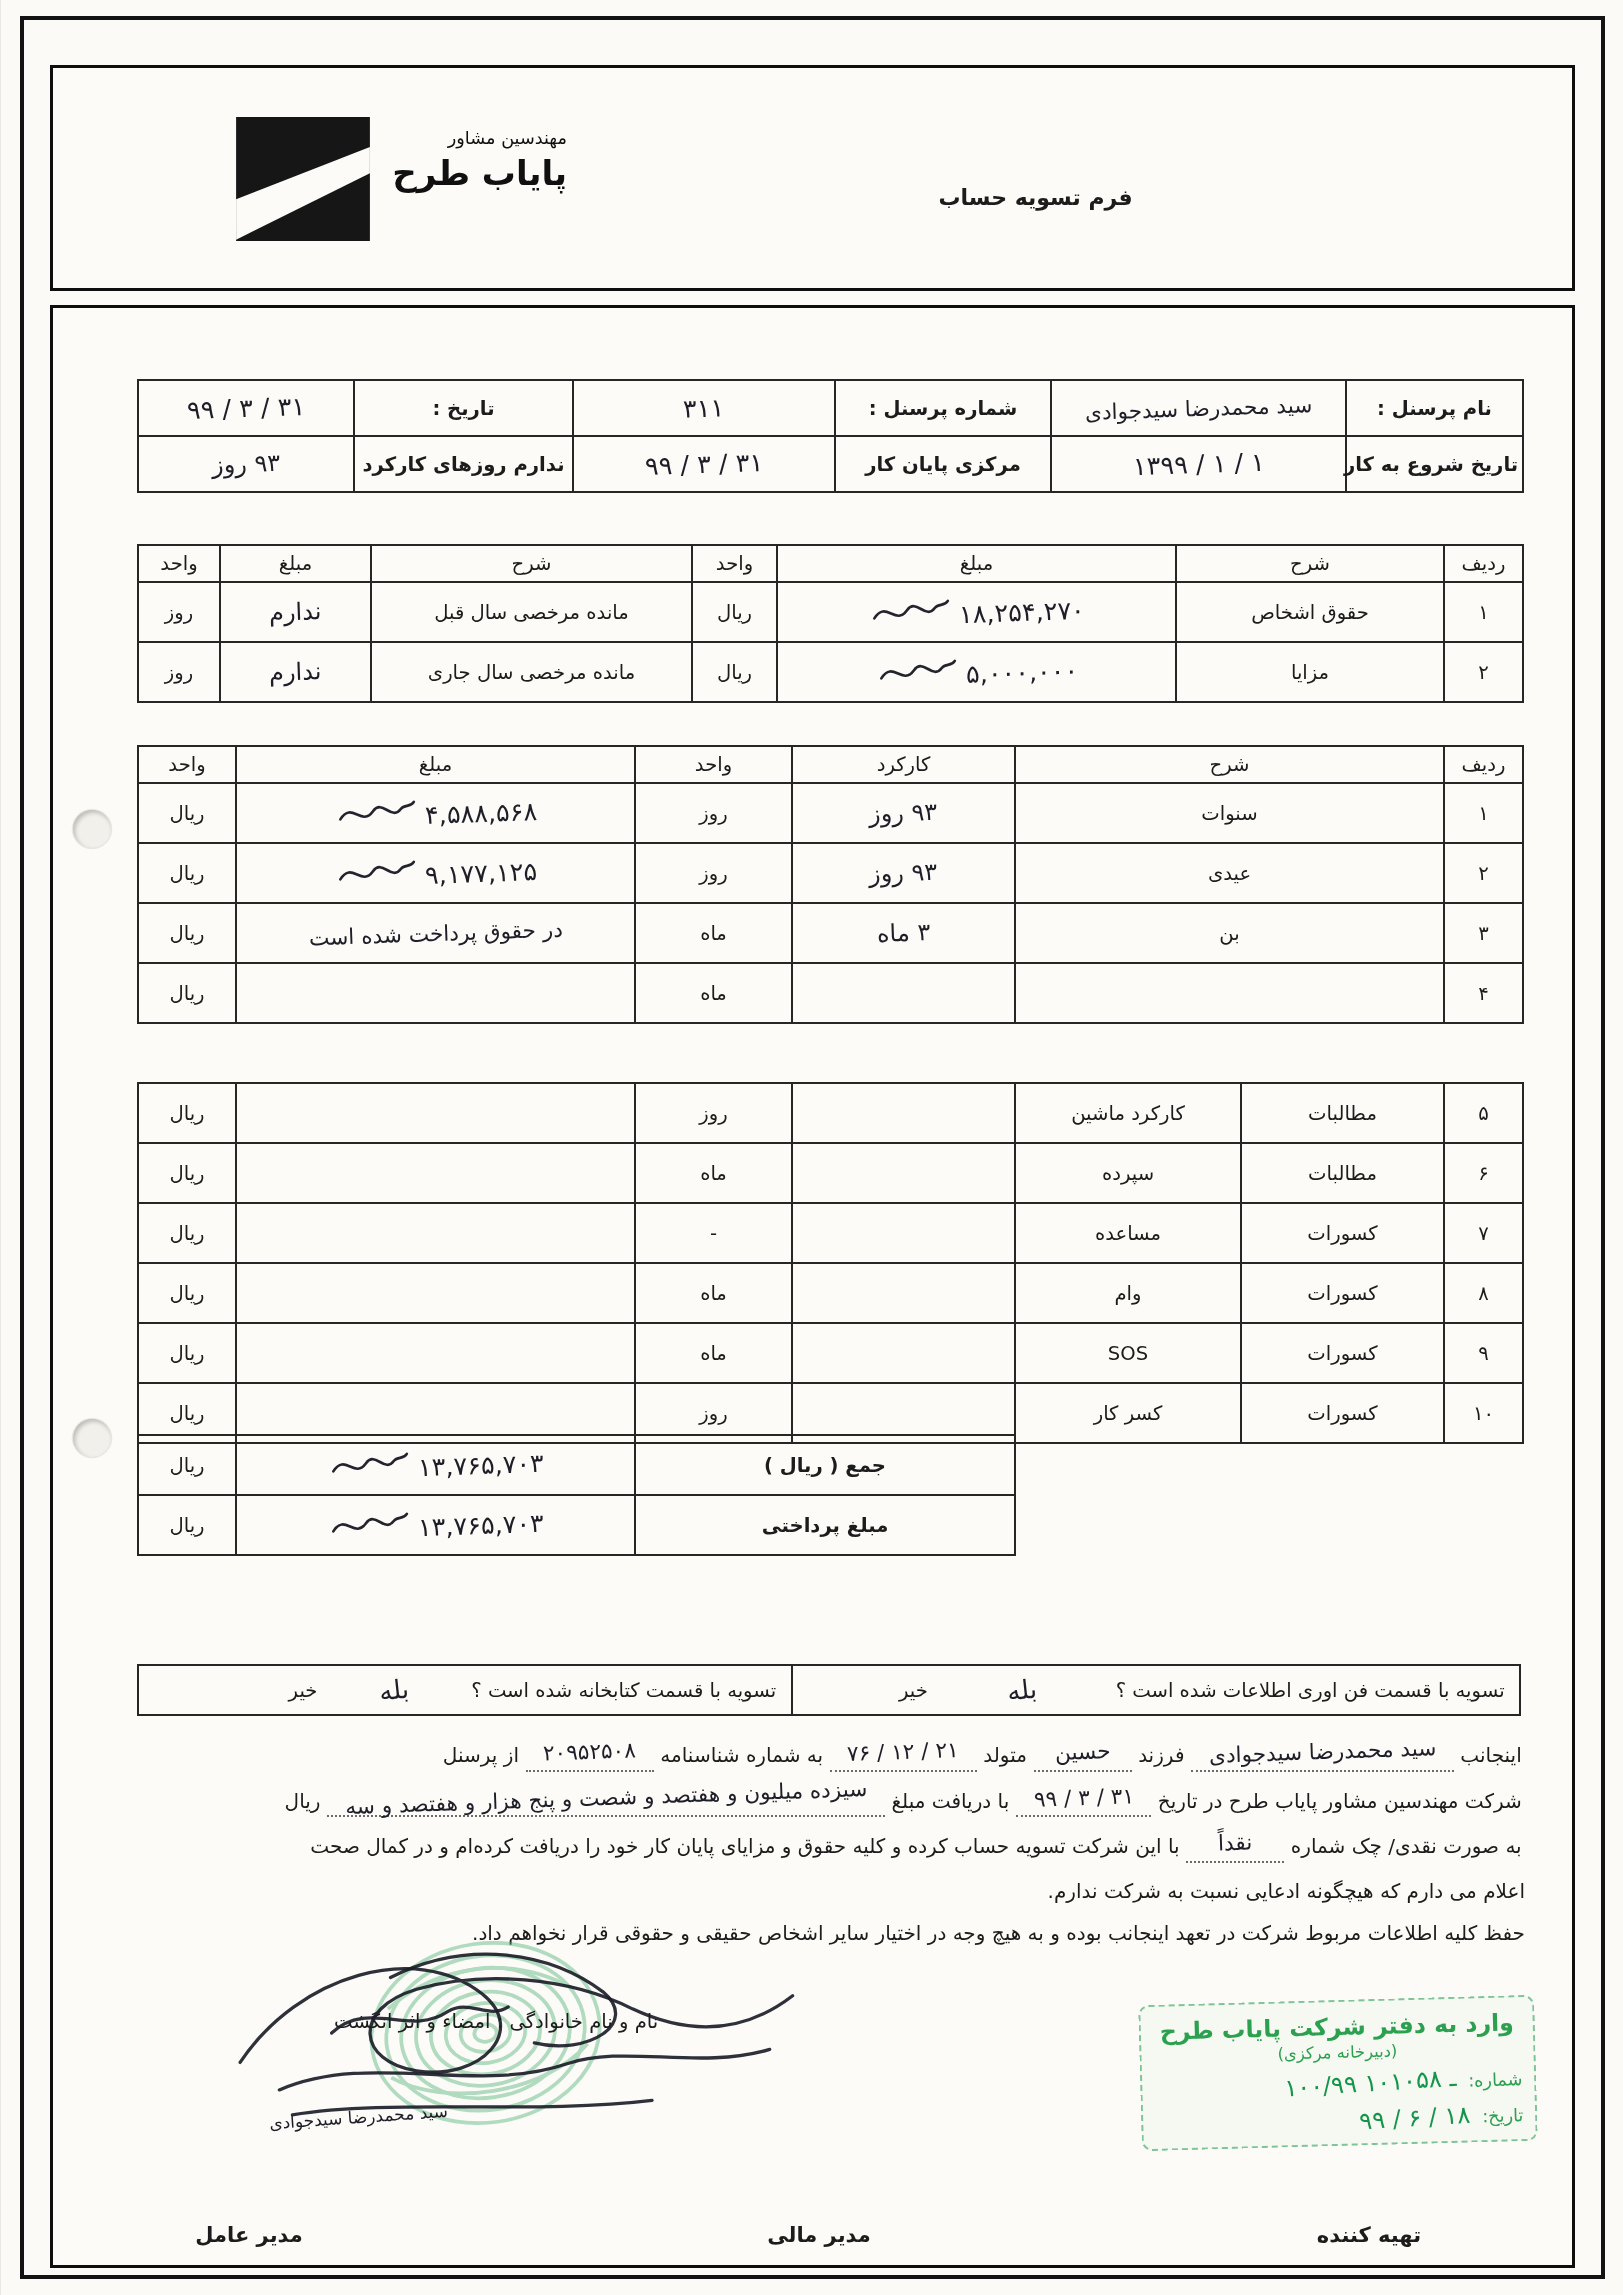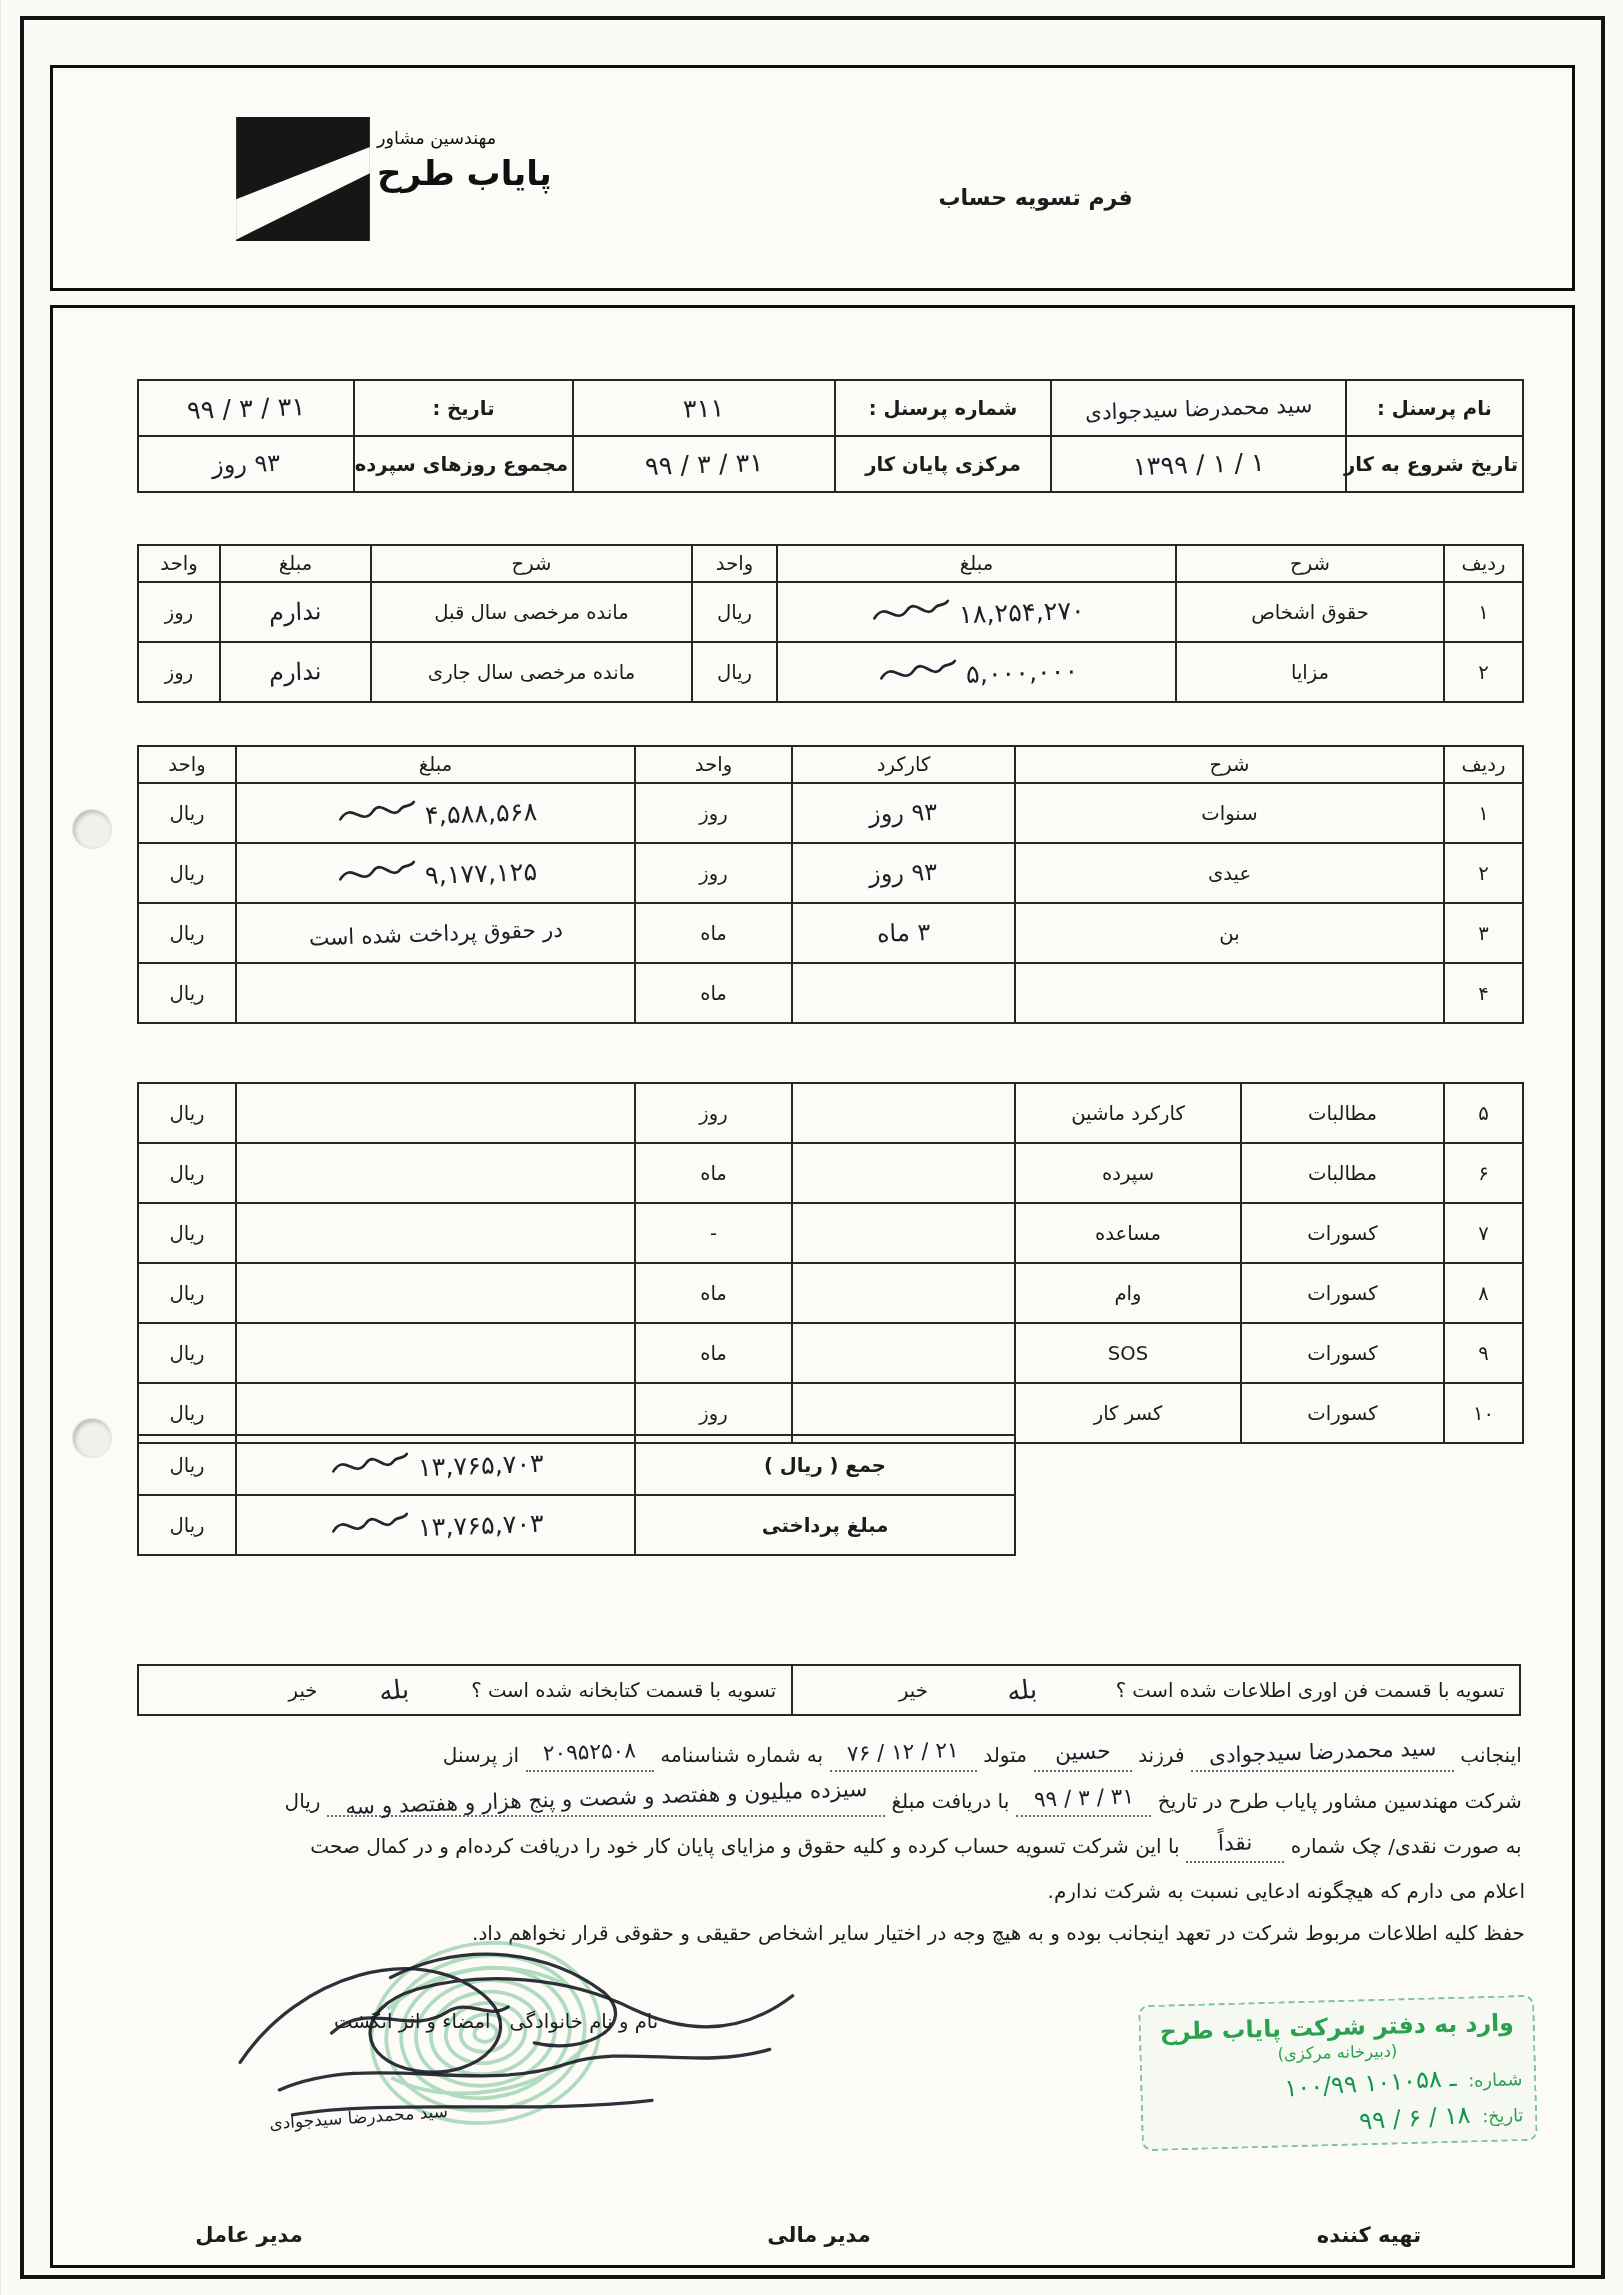--- a/index.html
+++ b/index.html
@@ -16,21 +16,21 @@
   .main-box { position:absolute; left:50px; top:305px; width:1525px; height:1963px;
     border:3.3px solid #0e0e0e; background:#fcfbf7; }
 
   
   .hole { position:absolute; width:38px; height:38px; border-radius:50%;
     background:#f1f0ea; box-shadow: inset 2px 2.6px 4.6px rgba(0,0,0,.22), 0 0 0 1.3px rgba(0,0,0,.08); z-index:5;}
   .hole1 { left:73px; top:810px; } .hole2 { left:73px; top:1419px; }
 
   
   .logo-mark { position:absolute; left:183px; top:49px; width:134px; height:124px; }
-  .logo-text { position:absolute; left:324px; top:60px; width:190px; text-align:left; color:#101010; }
+  .logo-text { position:absolute; left:324px; top:60px; width:190px; text-align:right; color:#101010; }
   .logo-top { font-size:17.7px; letter-spacing:0.7px; }
   .logo-bottom { font-size:34px; font-weight:bold; margin-top:5.2px; }
   .company-title { position:absolute; left:655px; top:34px; width:655px; text-align:center;
     font-size:33px; font-weight:bold; }
   .form-title { position:absolute; left:655px; top:117px; width:655px; text-align:center;
     font-size:22px; font-weight:bold; }
 
   
   table.t { border-collapse:collapse; table-layout:fixed; position:absolute; background:transparent; }
   table.t td { border:2px solid #262626; text-align:center; vertical-align:middle;
@@ -136,21 +136,21 @@
       <td class="b">شماره پرسنل :</td>
       <td><span class="hw hw-num">۳۱۱</span></td>
       <td class="b">تاریخ :</td>
       <td><span class="hw hw-num">۹۹ / ۳ / ۳۱</span></td>
     </tr>
     <tr>
       <td class="b">تاریخ شروع به کار</td>
       <td><span class="hw hw-num">۱۳۹۹ / ۱ / ۱</span></td>
       <td class="b">مرکزی پایان کار</td>
       <td><span class="hw hw-num">۹۹ / ۳ / ۳۱</span></td>
-      <td class="b">مجموع روزهای سپرده</td>
+      <td class="b">ندارم روزهای کارکرد</td>
       <td><span class="hw">۹۳ روز</span></td>
     </tr>
   </tbody>
     </table>
 
   <table class="t tableA" dir="rtl">
     <colgroup>
         <col style="width:79px">
         <col style="width:268px">
         <col style="width:399px">

